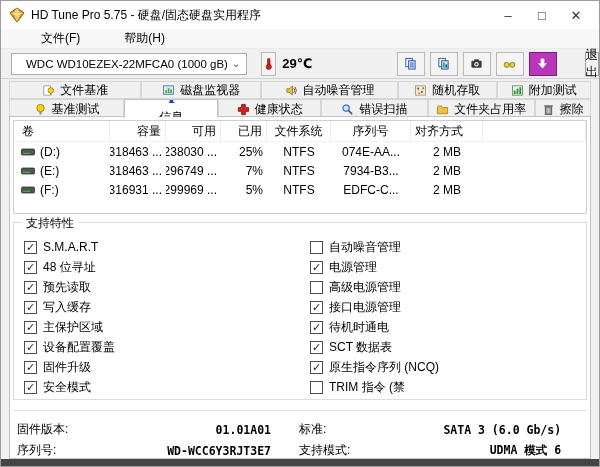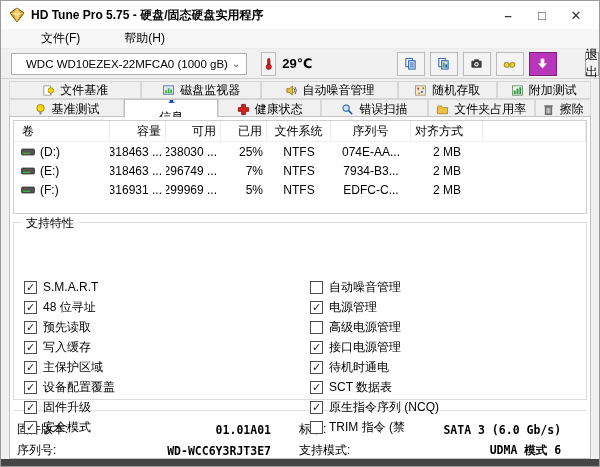--- a/index.html
+++ b/index.html
@@ -4,21 +4,21 @@
 <style>
   * { margin:0; padding:0; box-sizing:border-box; }
   html,body { width:600px; height:467px; }
   body {
     font-family:"Liberation Sans","DejaVu Sans",sans-serif;
     font-size:12px; color:#000;
     background:#f0f0f0; position:relative; overflow:hidden;
     border:1px solid #9b9b9b;
   }
   
-  .titlebar { height:28px; background:#ffffff; display:flex; align-items:center; padding:0 6px;font-weight:bold; }
+  .titlebar { height:28px; background:#ffffff; display:flex; align-items:center; padding:0 6px; }
   .app-logo { width:16px; height:16px; margin:0 6px 0 2px; flex:0 0 auto; }
   .title-text { flex:1; font-size:12px; color:#000; white-space:nowrap; overflow:hidden; }
   .caption-btns { display:flex; align-items:center; gap:0; }
   .cap-btn { width:34px; height:26px; display:flex; align-items:center; justify-content:center;
              color:#333; font-size:13px; cursor:default; }
   
   .menubar { height:20px; background:#f7f7f7; display:flex; align-items:center; padding-left:8px; gap:4px;
              border-bottom:1px solid #ececec; }
   .menu-item { padding:2px 8px;margin-left:24px; }
   
@@ -57,21 +57,21 @@
   .vhead .c { font-size:12px; color:#000; border-right:1px solid #ececec; height:100%;
               display:flex; align-items:center; }
   .c { padding:0 4px; white-space:nowrap; overflow:hidden; }
   .c.r { justify-content:flex-end; display:flex; }
   .c.ctr { justify-content:center; display:flex; }
   .volname { display:flex; align-items:center; gap:5px; padding-left:7px; }
   .drive-ic { width:14px; height:8px; }
   
   .features { margin-top:8px; border:1px solid #dcdcdc; position:relative; height:178px; padding:14px 10px 0 10px; }
   .features-title { position:absolute; top:-8px; left:8px; background:#fff; padding:0 4px; font-size:12px; }
-  .feat-cols { display:flex;margin-top:40px; }
+  .feat-cols { display:flex; }
   .feat-col { width:50%; }
   .feat-col.right { padding-left:10px; }
   .feat-item { display:flex; align-items:center; gap:6px; height:20px; }
   .cb { width:13px; height:13px; border:1px solid #4d4d4d; background:#fff; flex:0 0 auto;
         display:flex; align-items:center; justify-content:center; font-size:11px; line-height:11px; color:#1a1a1a; }
   .cb::before { content:""; }
   .cb.checked::before { content:"✓"; font-weight:bold; }
   
   .details { margin-top:10px; border-top:1px solid #e3e3e3; padding:8px 4px 0 4px; display:flex; }
   .det-col { display:grid; grid-template-rows:repeat(3,21px); align-items:center; }

